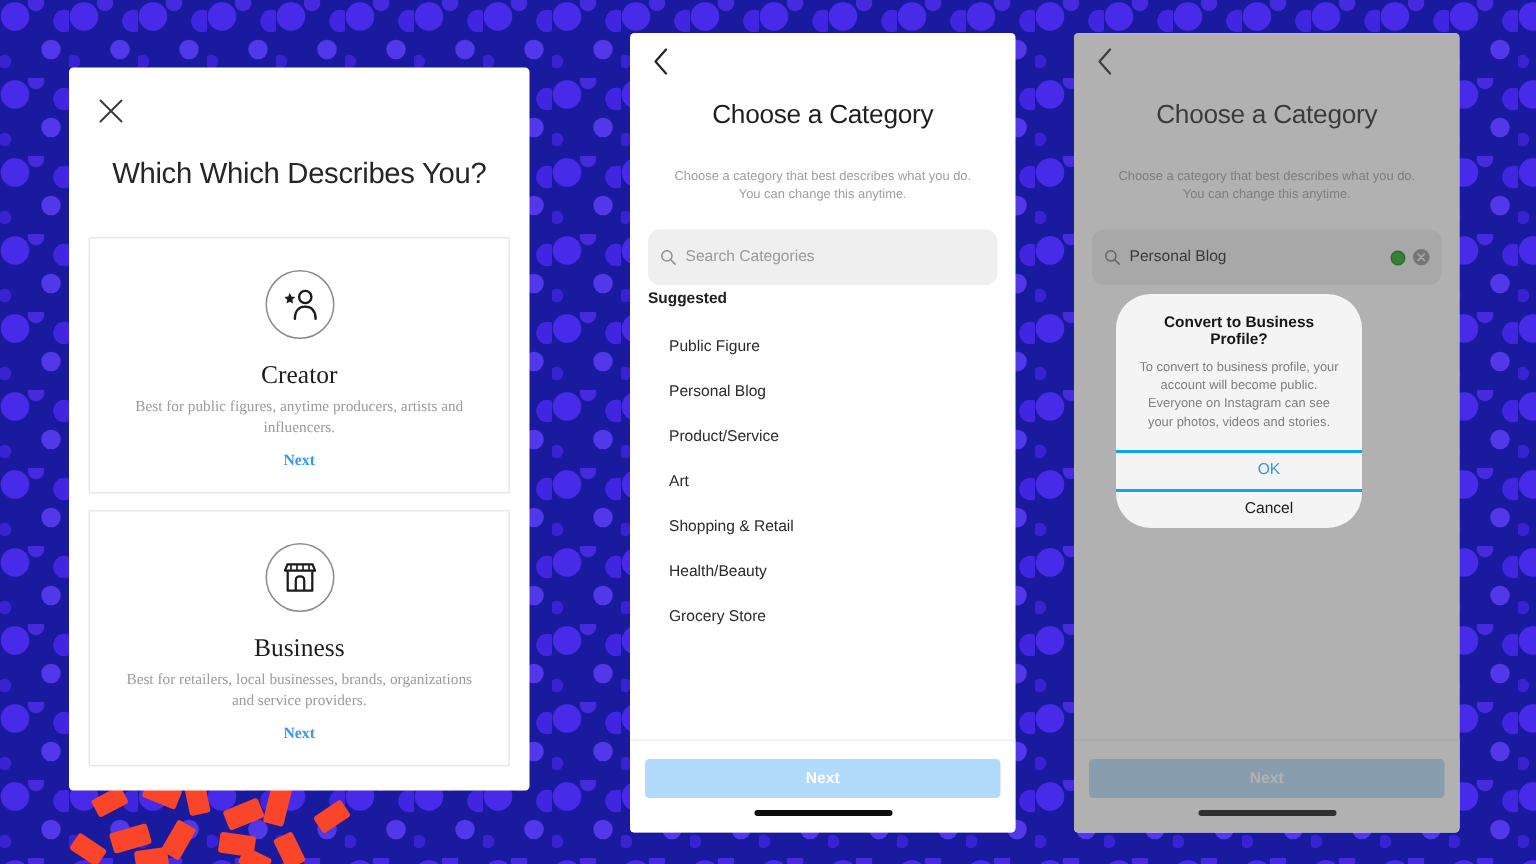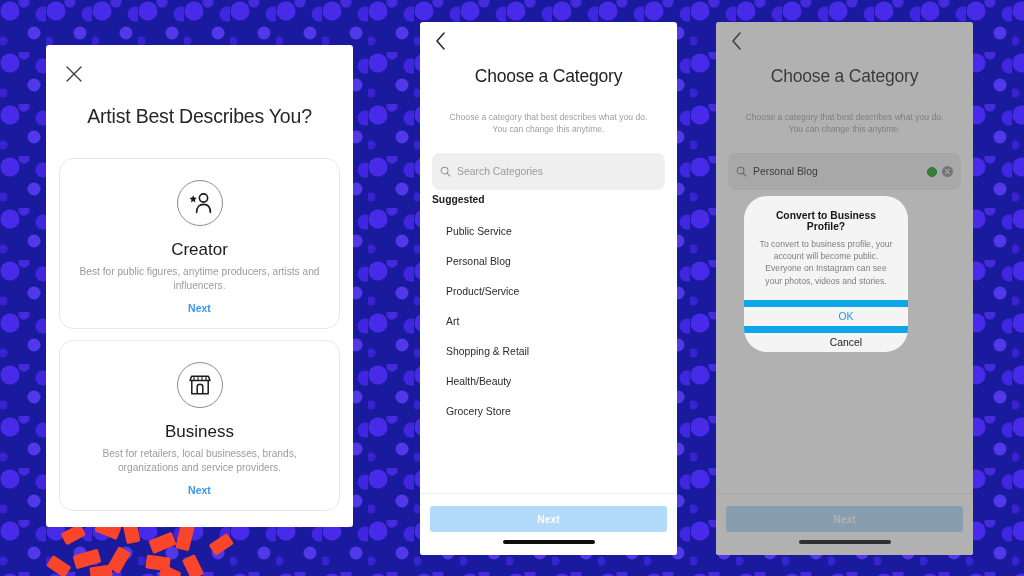--- a/index.html
+++ b/index.html
@@ -33,22 +33,23 @@
     display: flex; align-items: center; justify-content: center;
   }
   .p1-title {
     position: absolute; top: 60px; left: 0; right: 0;
     text-align: center;
     font-size: 19.5px; color: #262626; font-weight: 400;
     letter-spacing: -0.2px;
   }
   .card {
     position: absolute; left: 13px; width: 281px;
-    border: 1px solid #e8e8e8; border-radius: 14px;
+    border: 1px solid #e8e8e8; border-radius: 1px;
     background: #fff;
+    font-family: Liberation Serif, serif;
   }
   .card.creator  { top: 113px; height: 171px; }
   .card.business { top: 295px; height: 171px; }
   .card-icon {
     margin: 21px auto 0;
     width: 46px; height: 46px;
     border: 1px solid #8c8c8c; border-radius: 50%;
     display: flex; align-items: center; justify-content: center;
   }
   .card-title {
@@ -140,21 +141,21 @@
   .alert-title {
     text-align: center; font-size: 10.3px; font-weight: 700;
     color: #161616; margin: 14px 12px 0;
   }
   .alert-msg {
     text-align: center; font-size: 8.6px; color: #7e7e7e;
     line-height: 1.42; margin: 6px 12px 13px;
   }
   .alert-btn {
     height: 26px; display: flex; align-items: center; justify-content: center;
-    border-top: 7px solid #0ea5e9; font-size: 10.4px; padding-left: 40px;
+    border-top: 2px solid #0ea5e9; font-size: 10.4px; padding-left: 40px;
   }
   .alert-btn.ok { color: #2f95e8; font-weight: 400; }
   .alert-btn.cancel { color: #1c1c1c; font-weight: 400; }
 </style>
 </head>
 <body>
 
 <div id="stage">
 
   <svg id="dots" width="1024" height="576" viewBox="0 0 1024 576">
@@ -190,21 +191,21 @@
   </svg>
 
   <div class="panel p1">
 
     <div class="p1-close">
       <svg width="18" height="18" viewBox="0 0 18 18">
         <path d="M2 2 L16 16 M16 2 L2 16" stroke="#3a3a3a" stroke-width="1.3" fill="none" stroke-linecap="round"></path>
       </svg>
     </div>
 
-    <div class="p1-title">Artist Best Describes You?</div>
+    <div class="p1-title">Which Which Describes You?</div>
 
     <div class="card creator">
       <div class="card-icon">
         <svg width="26" height="24" viewBox="0 0 26 24">
           <circle cx="16.5" cy="7" r="4.1" fill="none" stroke="#1c1c1c" stroke-width="1.6"></circle>
           <path d="M9.6 21.5 C9.6 15.8 12.6 13.4 16.5 13.4 C20.4 13.4 23.4 15.8 23.4 21.5" fill="none" stroke="#1c1c1c" stroke-width="1.6" stroke-linecap="round"></path>
           <path d="M6.2 4.2 L7.25 6.6 L9.8 7 L7.9 8.8 L8.4 11.4 L6.2 10.1 L4 11.4 L4.5 8.8 L2.6 7 L5.15 6.6 Z" fill="#1c1c1c"></path>
         </svg>
       </div>
       <div class="card-title">Creator</div>
@@ -244,21 +245,21 @@
           <circle cx="5" cy="5" r="3.7" fill="none" stroke="#8e8e93" stroke-width="1.1"></circle>
           <path d="M7.8 7.8 L11 11" stroke="#8e8e93" stroke-width="1.1" stroke-linecap="round"></path>
         </svg>
       </span>
       <span class="search-text">Search Categories</span>
     </div>
 
     <div class="suggested-label">Suggested</div>
 
     <div class="cat-list">
-      <div class="cat-item">Public Service</div>
+      <div class="cat-item">Public Figure</div>
       <div class="cat-item">Personal Blog</div>
       <div class="cat-item">Product/Service</div>
       <div class="cat-item">Art</div>
       <div class="cat-item">Shopping &amp; Retail</div>
       <div class="cat-item">Health/Beauty</div>
       <div class="cat-item">Grocery Store</div>
     </div>
 
     <div class="next-wrap">
       <div class="next-btn">Next</div>

